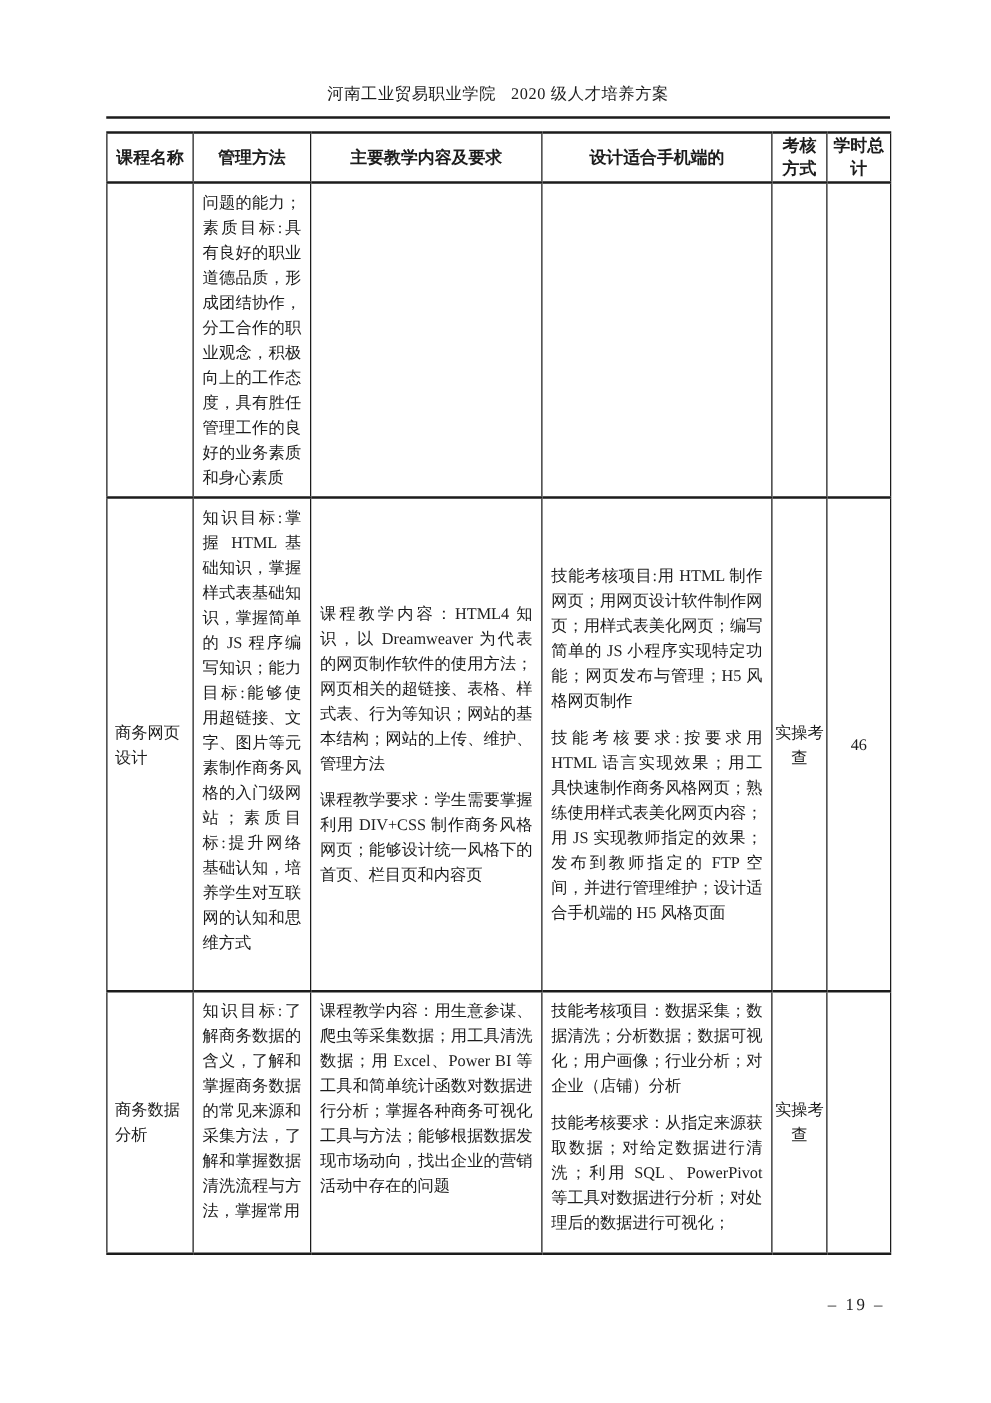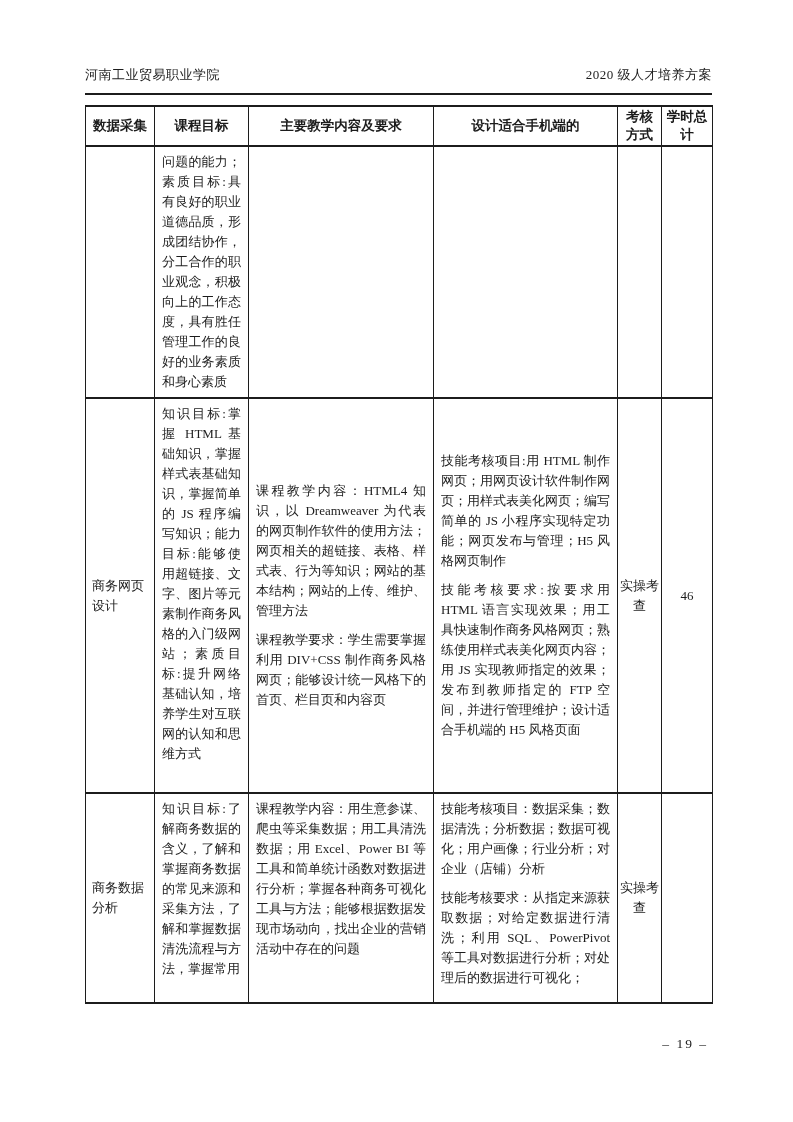--- a/index.html
+++ b/index.html
@@ -11,21 +11,21 @@
     font-family: "Liberation Serif", "DejaVu Serif", serif;
     color: #1c1c1c;
   }
 
   
   .page-header {
     position: absolute;
     top: 66px; left: 85px;
     width: 627px;
     display: flex;
-    justify-content: space-between;
+    justify-content: center;
     align-items: flex-end;
     font-size: 13px;
     letter-spacing: 0.5px;
     padding-bottom: 9px;
     border-bottom: 2px solid #1c1c1c;
     gap: 12px;
   }
 
   
   table.course-table {
@@ -89,22 +89,22 @@
   <colgroup>
     <col style="width:69px">
       <col style="width:94px">
       <col style="width:185px">
     <col style="width:184px">
       <col style="width:44px">
       <col style="width:51px">
   </colgroup>
   <thead>
     <tr>
-      <th>数据采集</th>
-      <th>课程目标</th>
+      <th>课程名称</th>
+      <th>管理方法</th>
       <th>主要教学内容及要求</th>
       <th>设计适合手机端的</th>
       <th>考核方式</th>
       <th>学时总计</th>
     </tr>
   </thead>
   <tbody>
 
     <tr style="height:215px">
       <td class="cell-course"></td>

